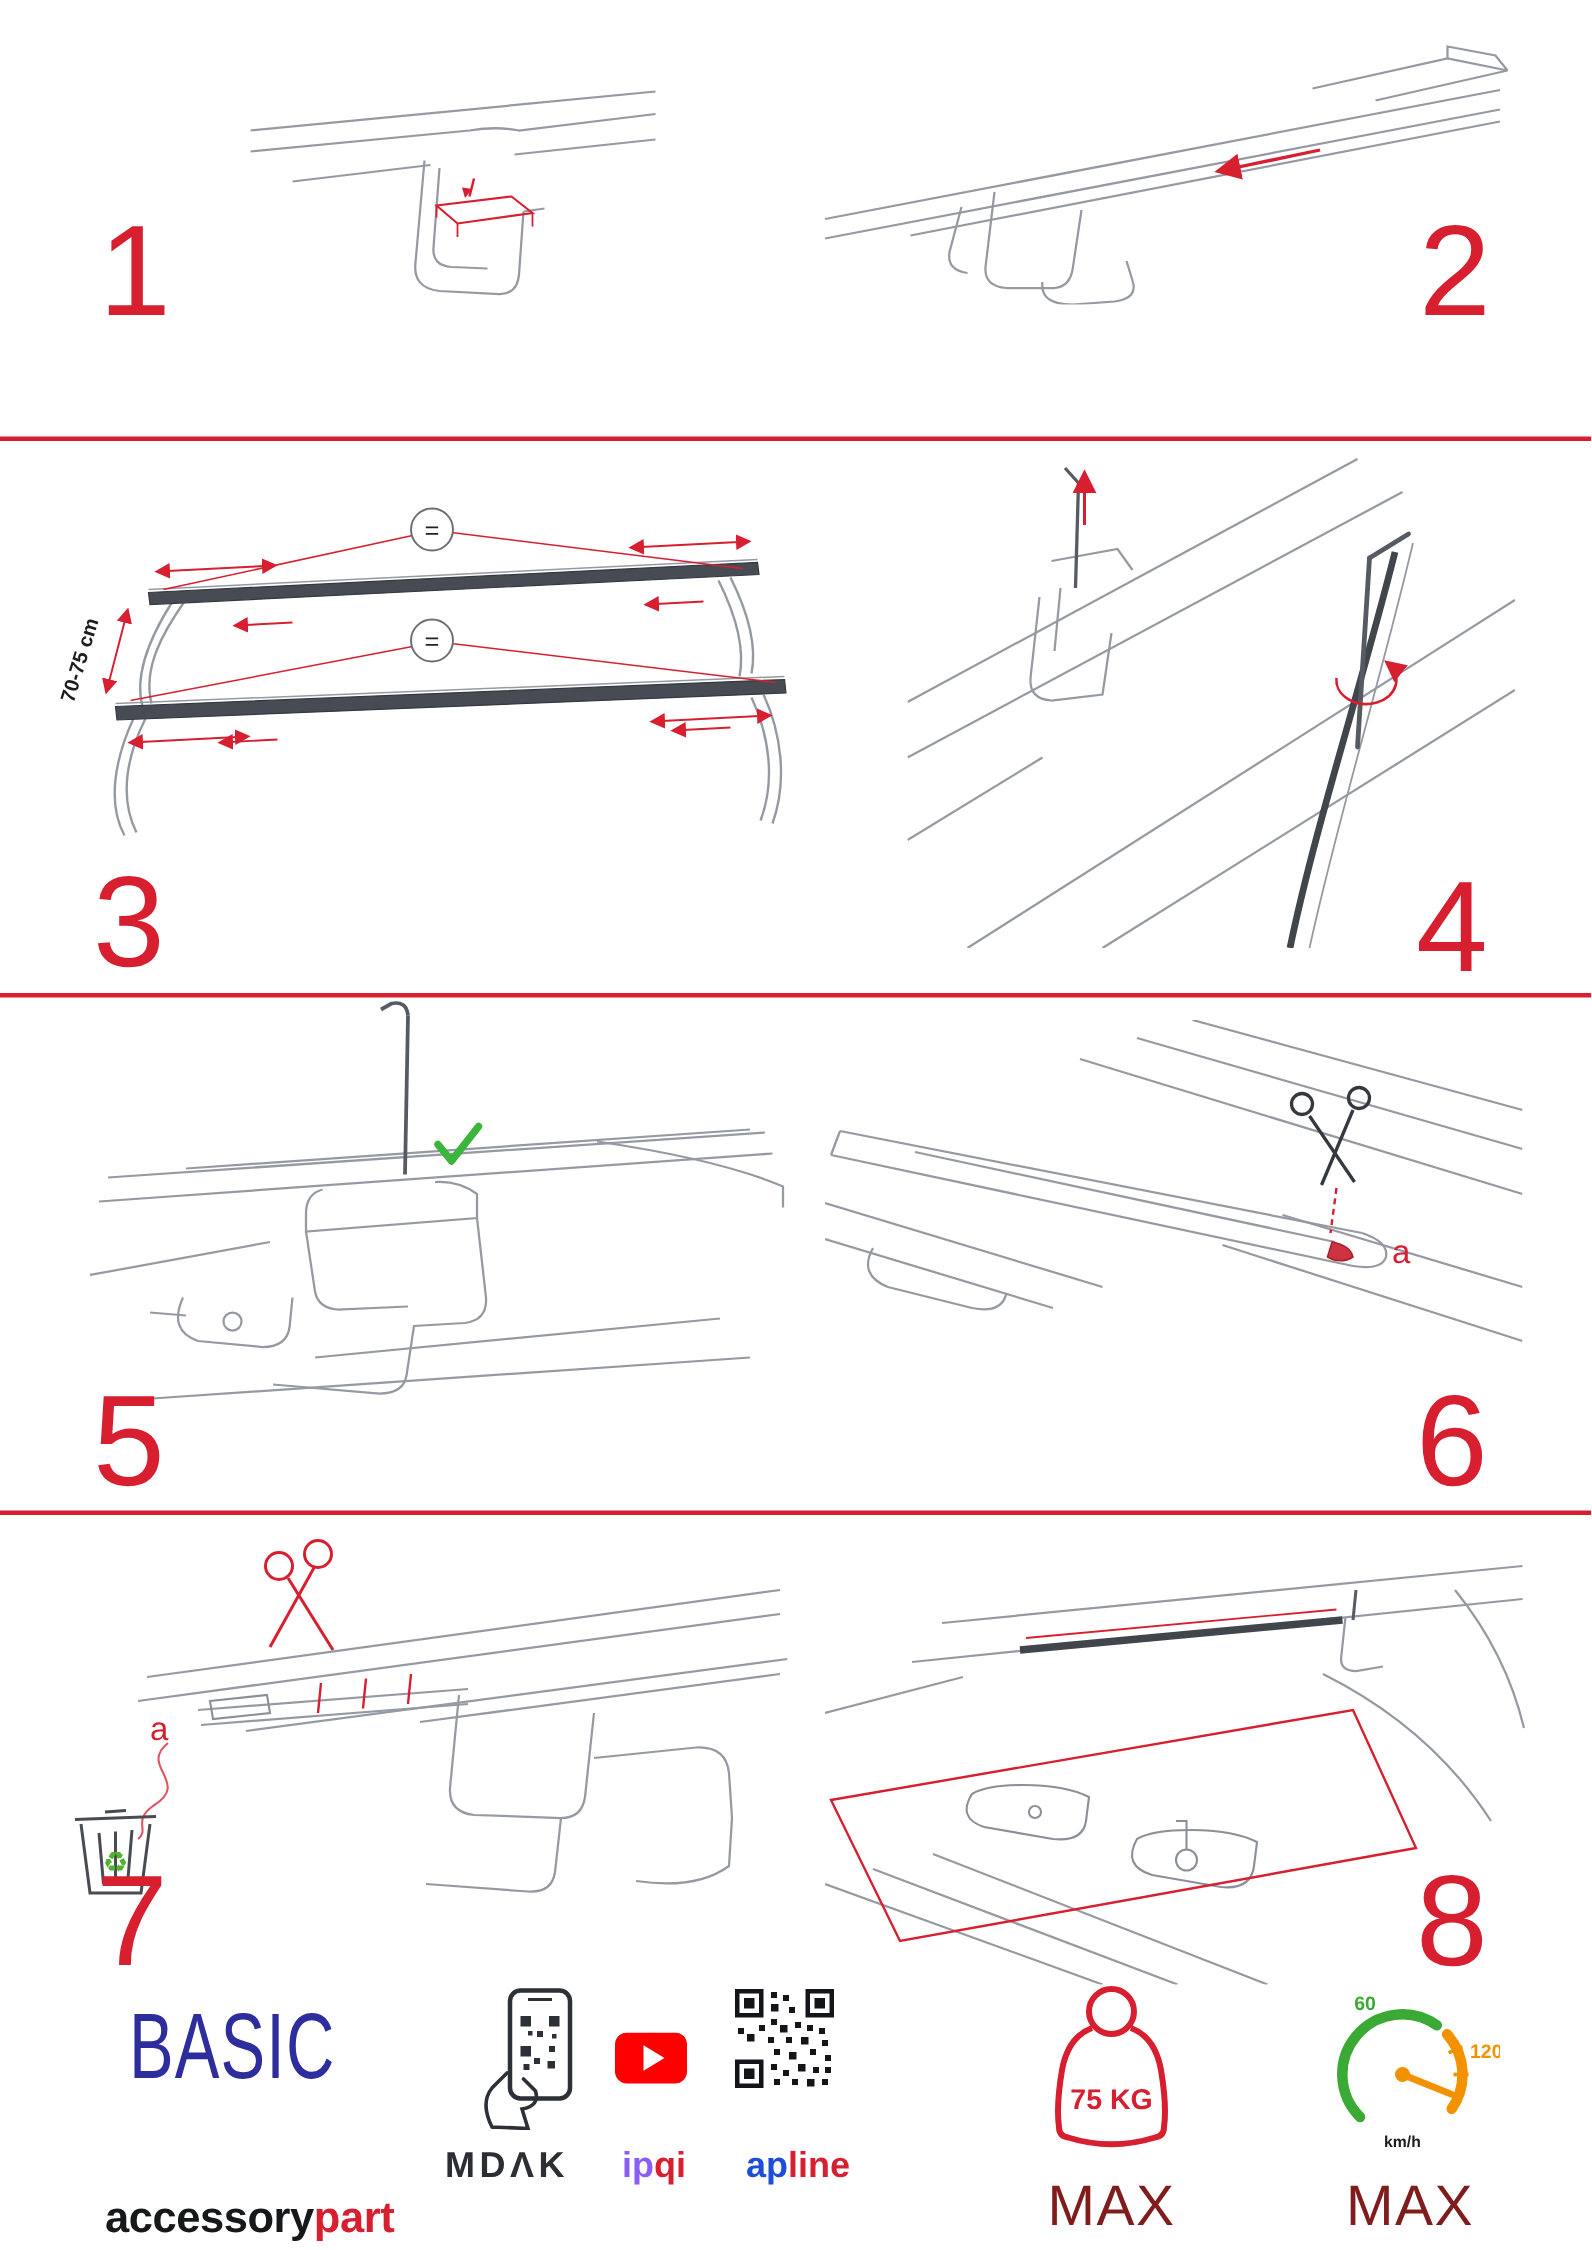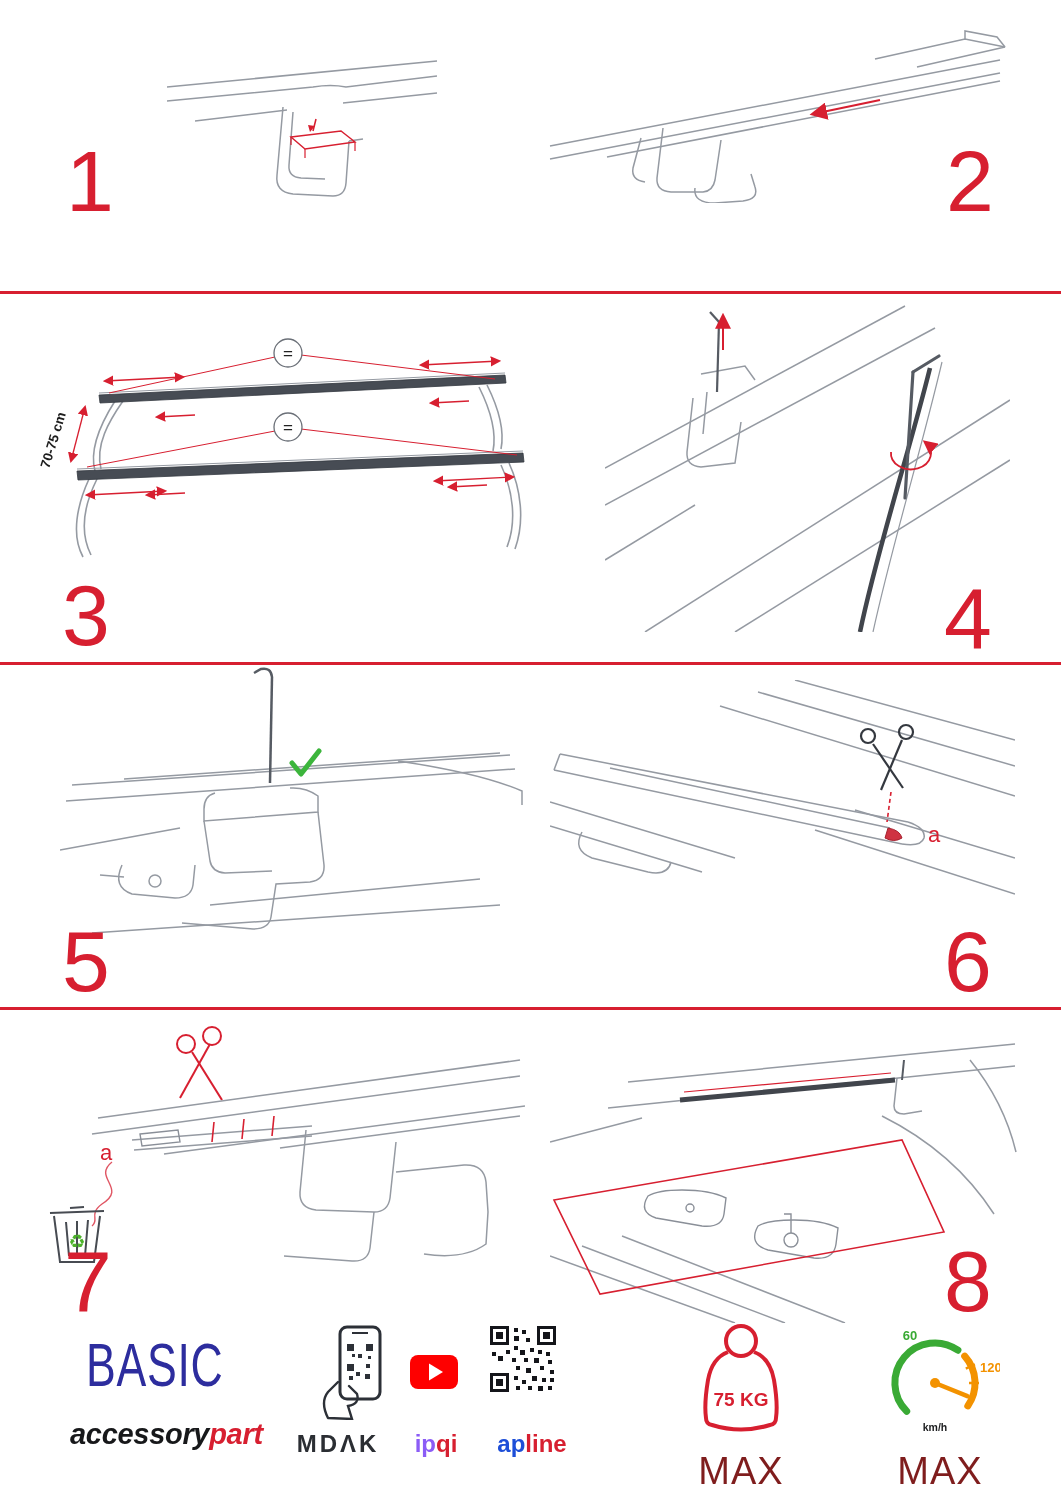--- a/index.html
+++ b/index.html
@@ -261,21 +261,21 @@
       <path d="M208,208 Q198,226 218,232 L264,240 Q284,242 286,226 L288,210 Q272,202 244,202 Q218,202 208,208 Z"></path>
       <circle cx="241" cy="222" r="7"></circle>
       <path d="M241,215 L241,196 L234,196"></path>
       <circle cx="140" cy="190" r="4"></circle>
     </g>
     <path d="M4,182 L352,122 L394,214 L50,276 Z" stroke="#d71f30" stroke-width="1.6" fill="none"></path>
   </svg>
   <div class="num" style="left:944px;top:1238px;">8</div>
 
   <div class="logo" style="left:86px;top:1334px;">BASIC</div>
-  <div class="brand" style="left:70px;top:1420px;font-style:italic;">
+  <div class="brand" style="left:70px;top:1465px;">
     <span>accessory</span><span class="red">part</span>
   </div>
 
   <svg class="art" style="left:316px;top:1324px;" width="78" height="96" viewBox="0 0 78 96">
     <rect x="24" y="3" width="40" height="72" rx="7" fill="#ffffff" stroke="#2c3037" stroke-width="3"></rect>
     <line x1="36" y1="9" x2="52" y2="9" stroke="#2c3037" stroke-width="2"></line>
     <g fill="#2c3037">
       <rect x="31" y="20" width="7" height="7"></rect>
       <rect x="50" y="20" width="7" height="7"></rect>
       <rect x="31" y="40" width="7" height="7"></rect>

